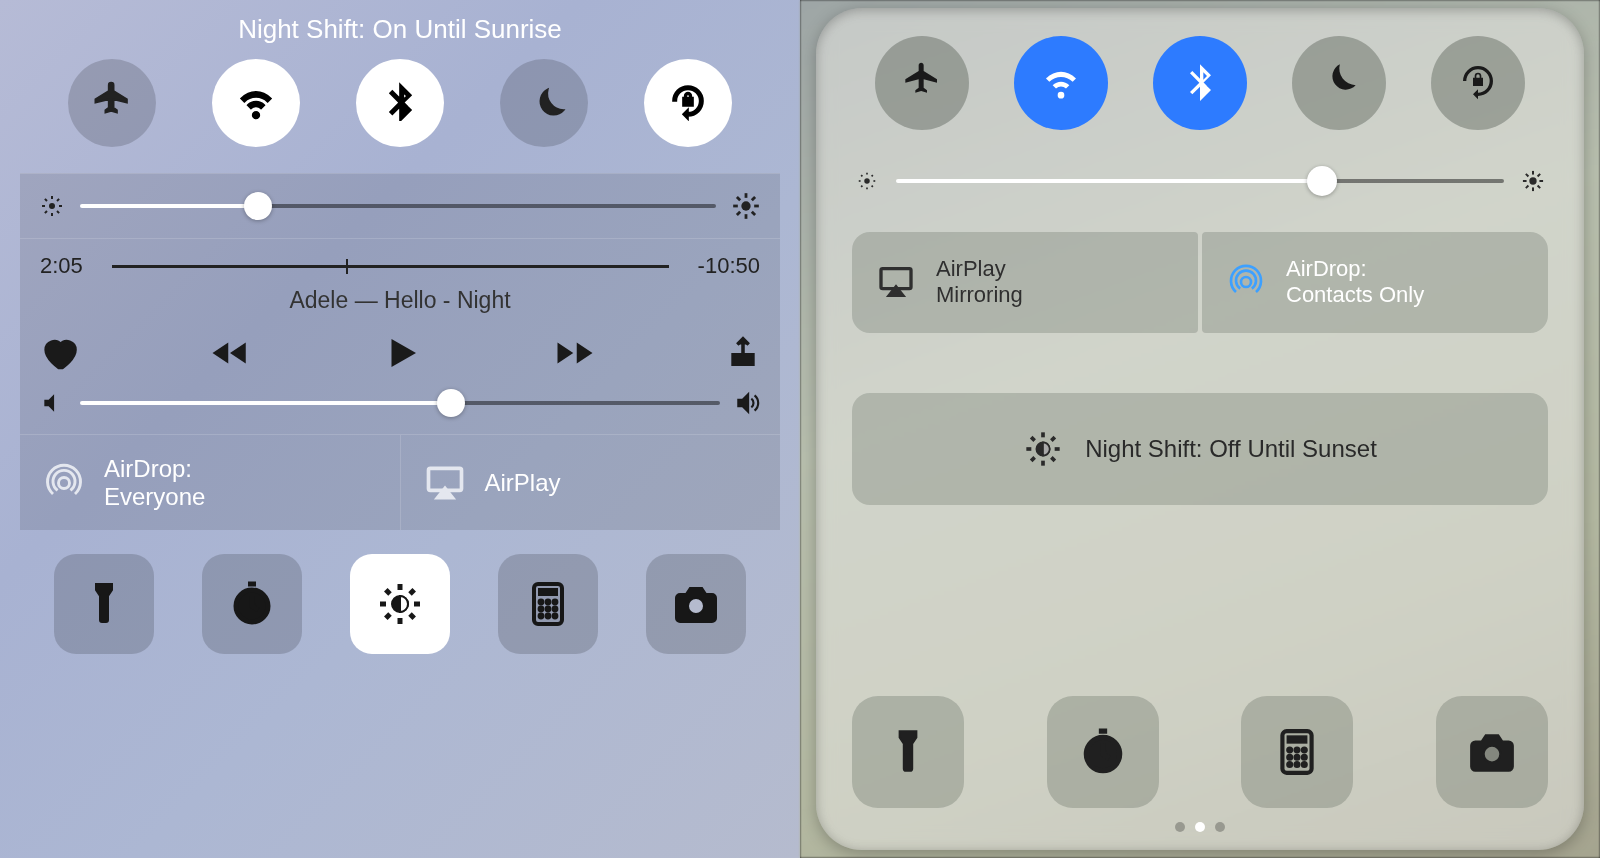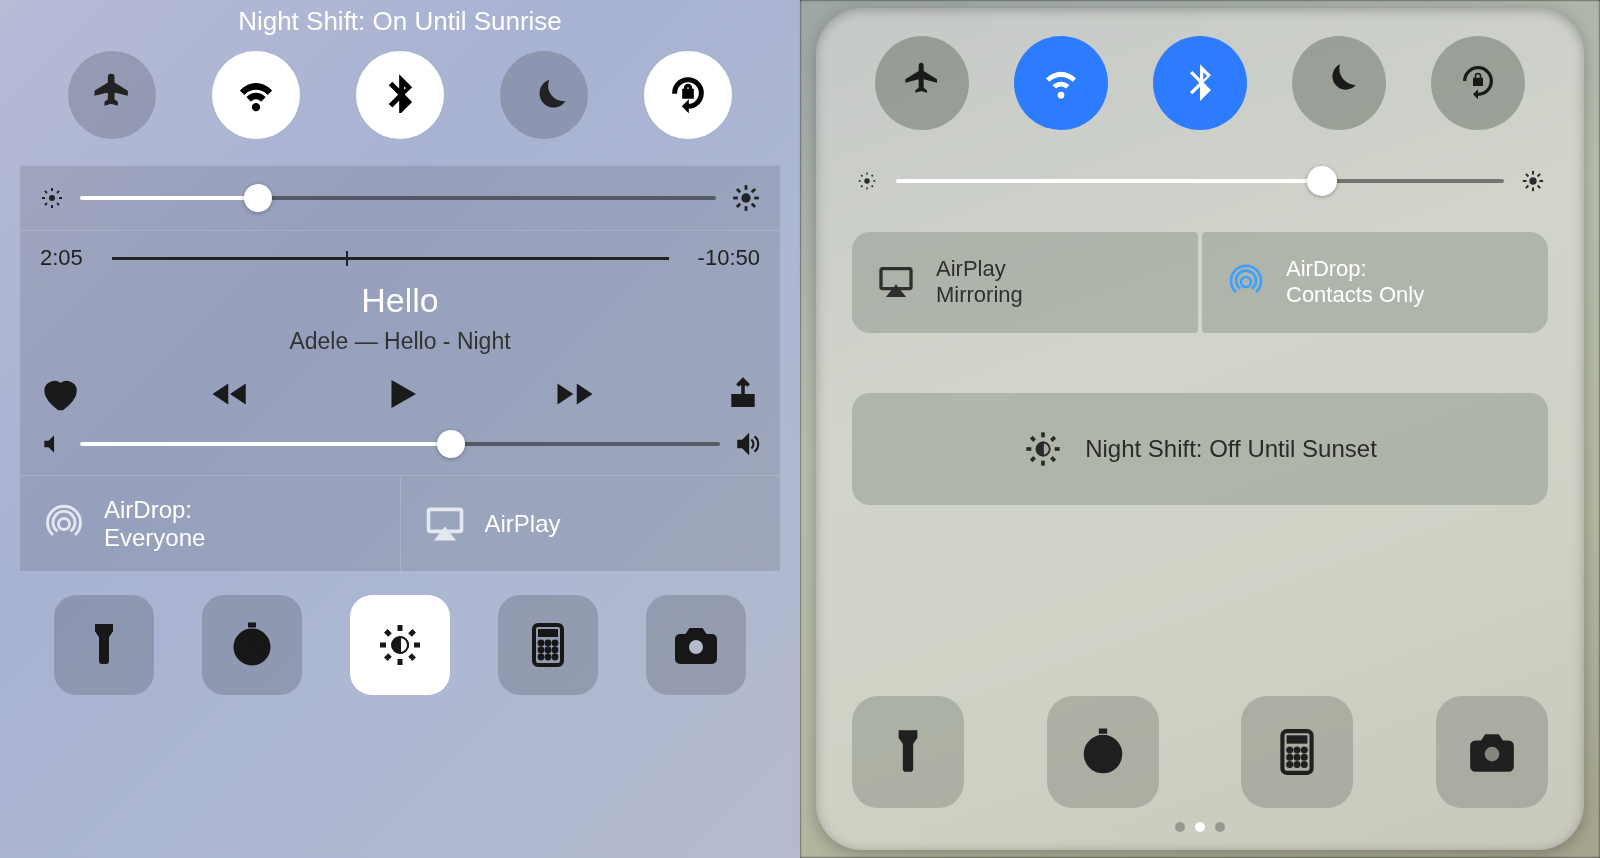--- a/index.html
+++ b/index.html
@@ -10,21 +10,21 @@
     display: flex;
     overflow: hidden;
   }
 
   
   .left {
     width: 800px;
     height: 858px;
     background: linear-gradient(135deg, #b6bbd6 0%, #a8b2d2 35%, #acb7d3 60%, #b5bbce 100%);
     position: relative;
-    padding: 4px 20px;
+    padding: 12px 20px;
   }
   .l-title {
     color: #fff;
     font-size: 26px;
     font-weight: 400;
     text-align: center;
     padding: 2px 0 14px;
   }
   .l-toggles {
     display: flex;
@@ -240,21 +240,20 @@
   </div>
 
   <div class="l-section tight media">
     <div class="scrub">
       <span>2:05</span>
       <div class="scrub-track">
           <div class="scrub-tick"></div>
         </div>
       <span>-10:50</span>
     </div>
-    <div class="media-title">Hello</div>
     <div class="media-sub">Adele — Hello - Night</div>
     <div class="controls">
       <span><svg class="ctl-heart" viewBox="0 0 24 24">
             <path d="M12 21s-8-5.3-8-11a5 5 0 019-3 5 5 0 019 3c0 5.7-8 11-8 11z"></path>
           </svg></span>
       <span><svg class="ctl-main" viewBox="0 0 24 24">
             <path d="M11 18V6l-9 6 9 6zm1-6l9 6V6l-9 6z"></path>
           </svg></span>
       <span><svg class="ctl-main" viewBox="0 0 24 24">
             <path d="M6 4l14 8-14 8z"></path>

